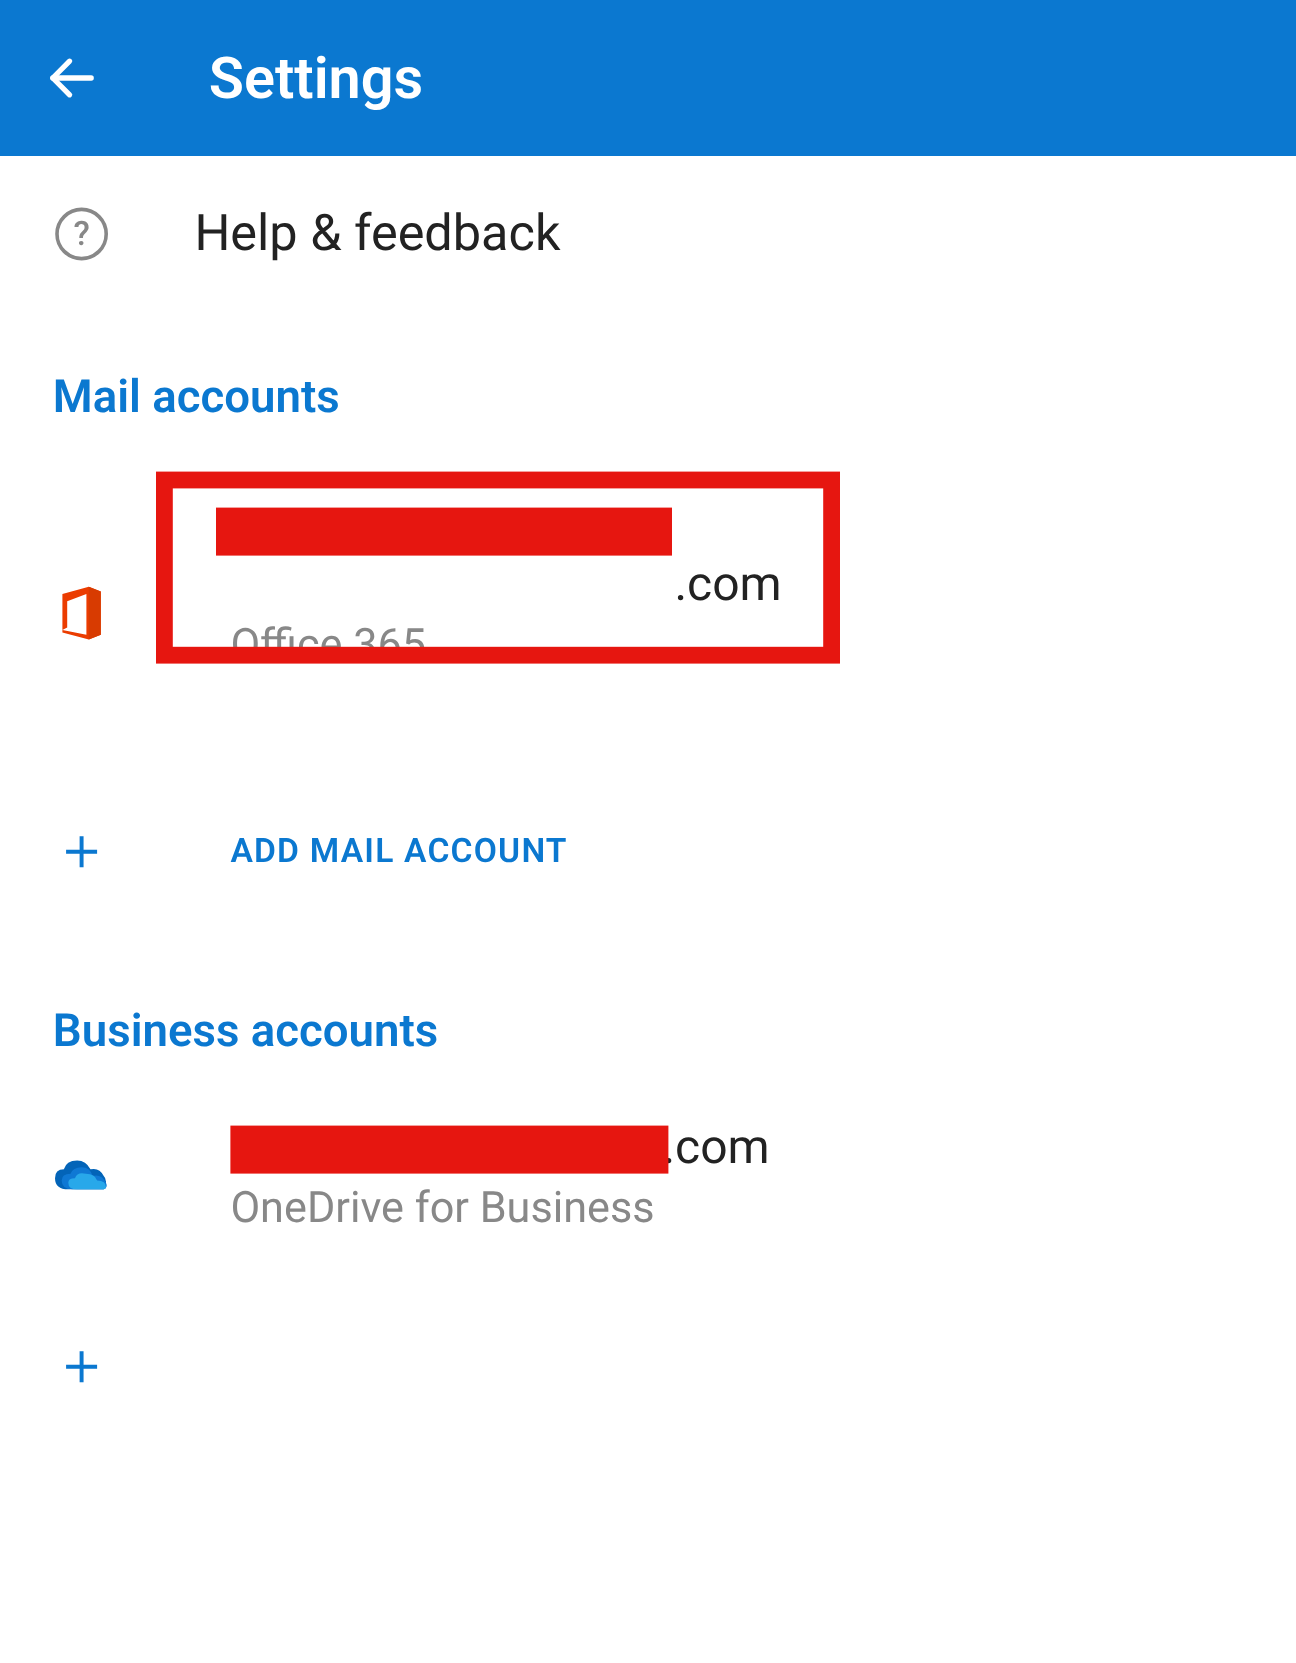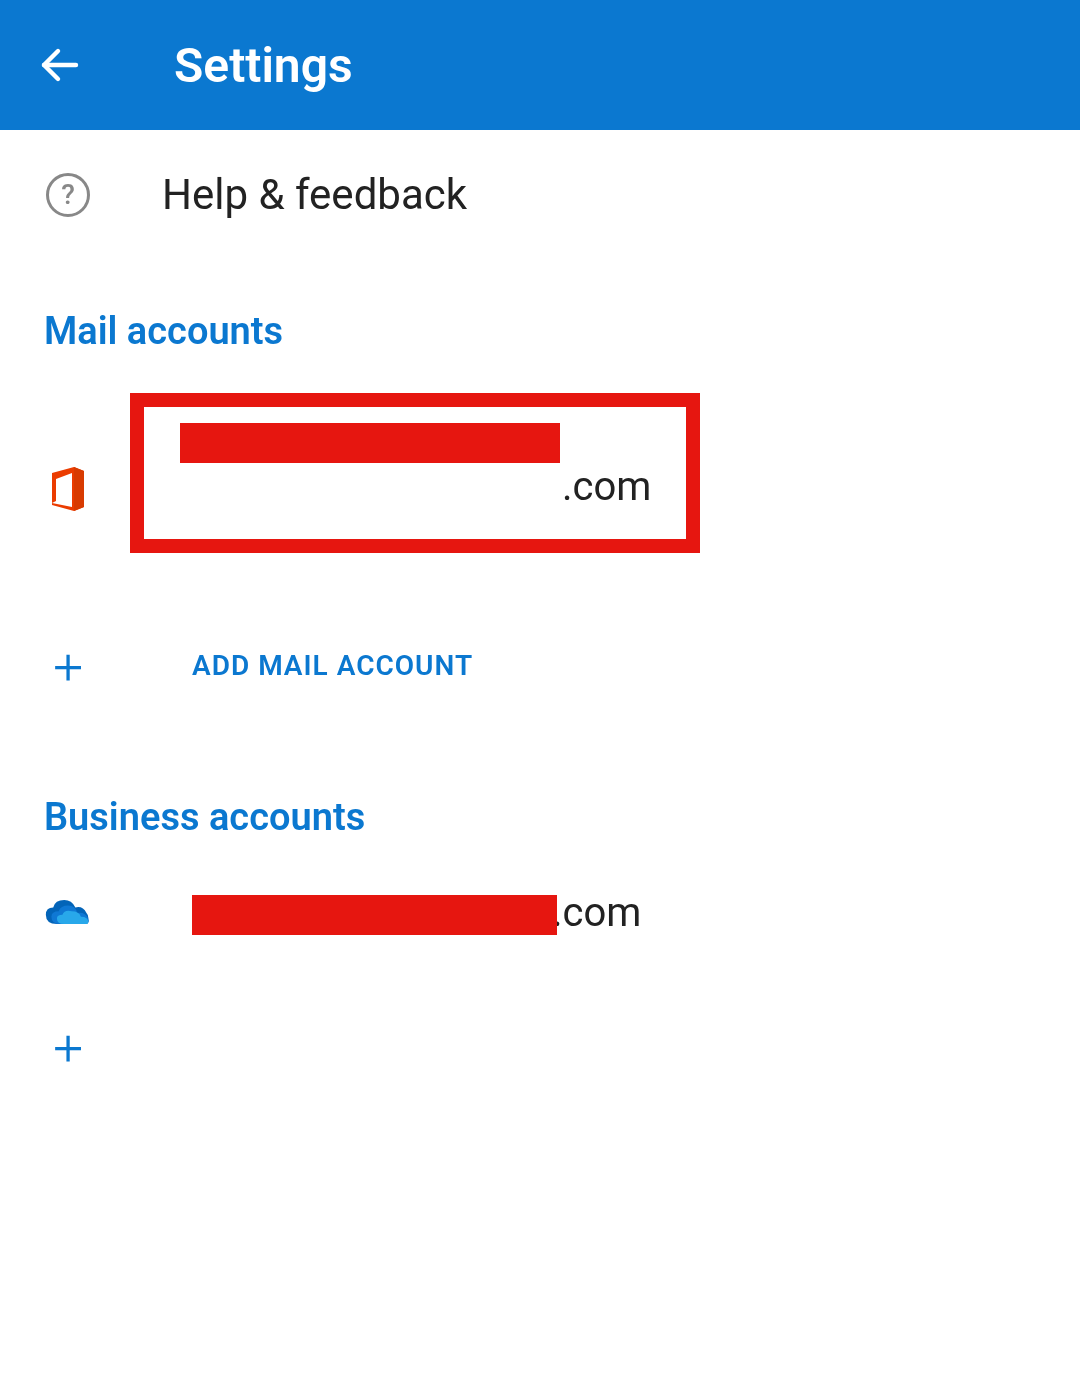--- a/index.html
+++ b/index.html
@@ -167,20 +167,21 @@
 <div class="mail-account-wrapper">
   <div class="account-row">
     <div class="icon-slot">
       <svg width="44" height="52" viewBox="0 0 44 52">
         <path d="M 6 10 L 28 4 L 38 8 L 38 44 L 28 48 L 6 42 L 6 40 L 26 44 L 26 10 L 10 16 L 10 38 L 6 40 Z" fill="#eb3c00"></path>
         <path d="M 28 4 L 38 8 L 38 44 L 28 48 Z" fill="#d83b01"></path>
       </svg>
     </div>
     <div class="account-text">
       <div class="account-primary" style="padding-left: 370px;"><span>.com</span></div>
+      <div class="account-secondary">Office 365</div>
     </div>
     <div class="red-highlight-box"></div>
     <div class="redaction-mail"></div>
   </div>
 </div>
 
 <div class="add-row">
   <div class="icon-slot">
     <span class="plus-icon">＋</span>
   </div>
@@ -193,20 +194,21 @@
   <div class="account-row">
     <div class="icon-slot">
       <svg width="52" height="36" viewBox="0 0 52 36">
         <path d="M 14 30 Q 2 30 2 20 Q 2 12 10 12 Q 12 4 22 4 Q 30 4 34 12 Q 42 10 46 18 Q 50 22 46 30 Z" fill="#0364b8"></path>
         <path d="M 18 30 Q 8 30 8 22 Q 8 16 16 16 Q 18 10 26 10 Q 34 10 36 18 Q 44 16 48 24 Q 50 28 46 30 Z" fill="#0f78d4"></path>
         <path d="M 22 30 Q 14 30 14 24 Q 14 20 20 20 Q 22 14 30 16 Q 38 16 40 22 Q 48 22 48 28 Q 48 30 46 30 Z" fill="#28a8ea"></path>
       </svg>
     </div>
     <div class="account-text">
       <div class="account-primary" style="padding-left: 360px;"><span>.com</span></div>
+      <div class="account-secondary">OneDrive for Business</div>
     </div>
     <div class="redaction-storage"></div>
   </div>
 </div>
 
 <div class="add-row">
   <div class="icon-slot">
     <span class="plus-icon">＋</span>
   </div>
 </div>

